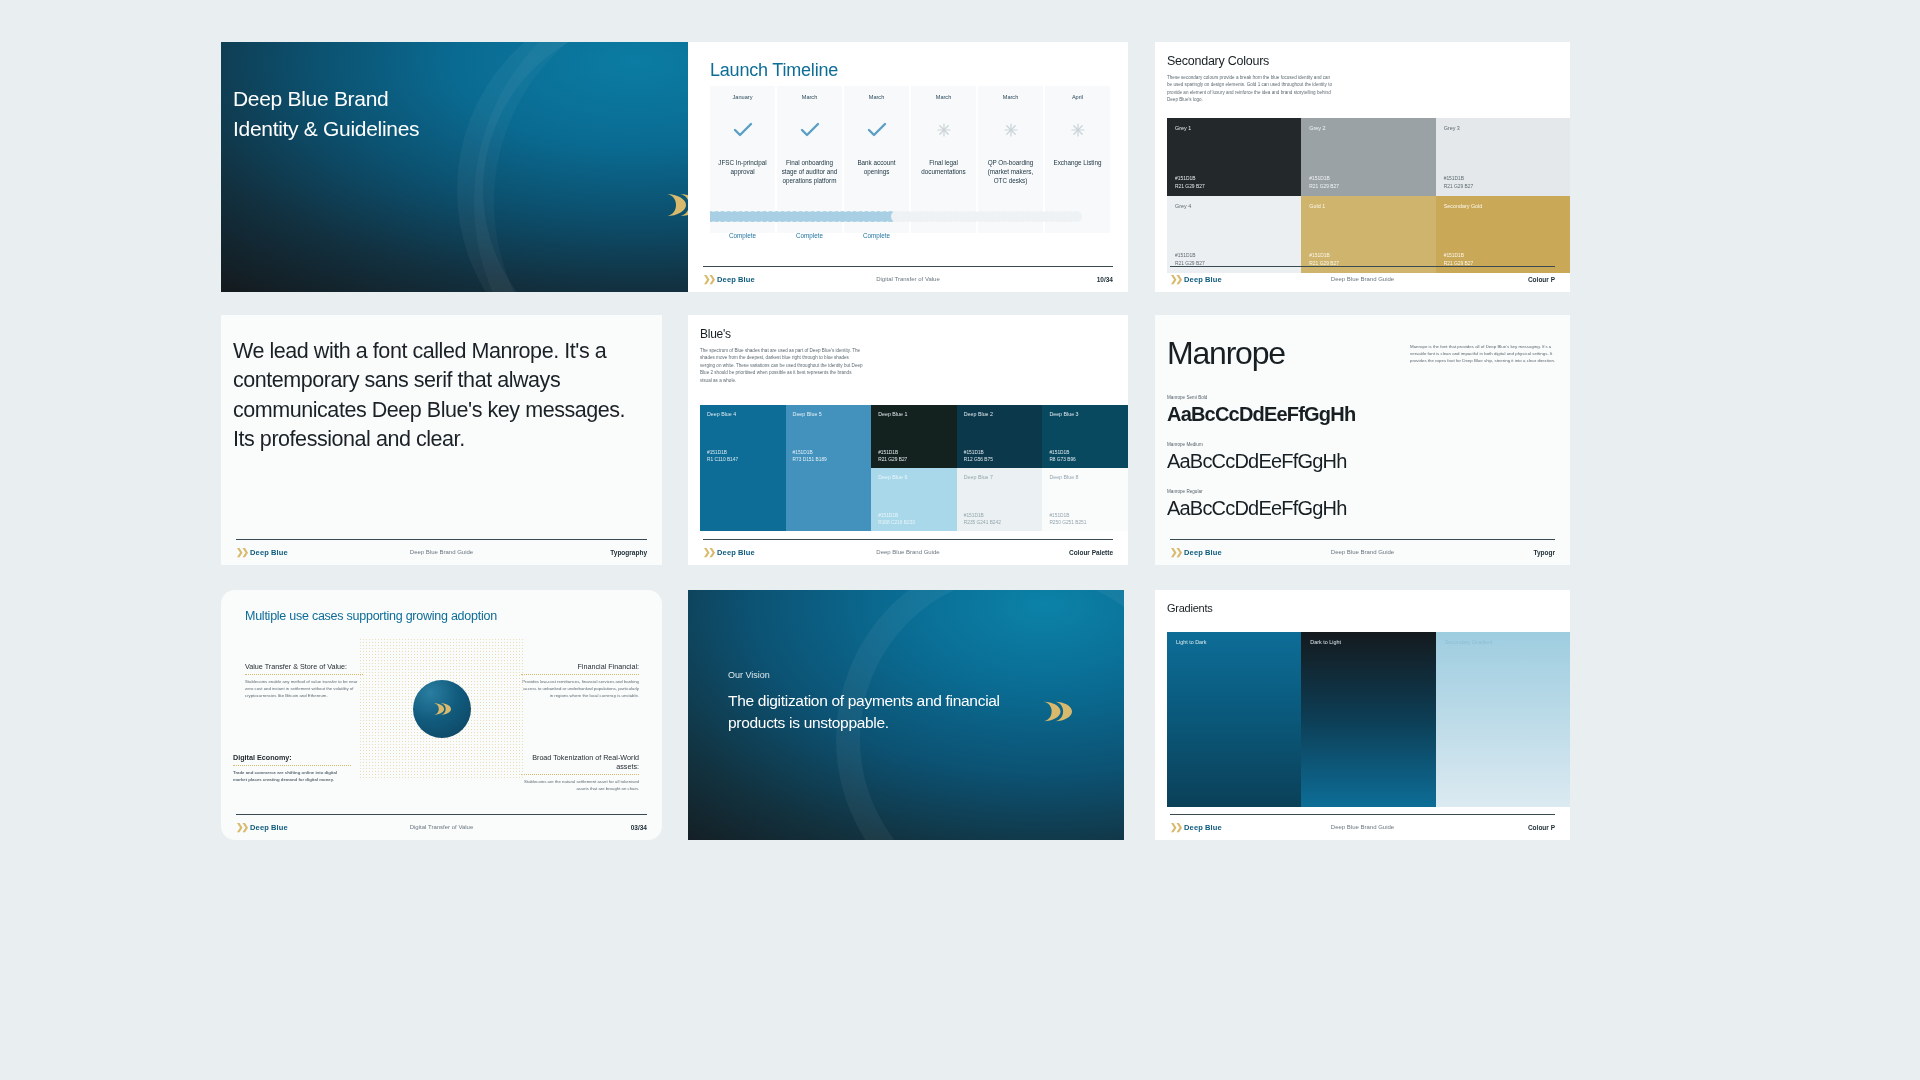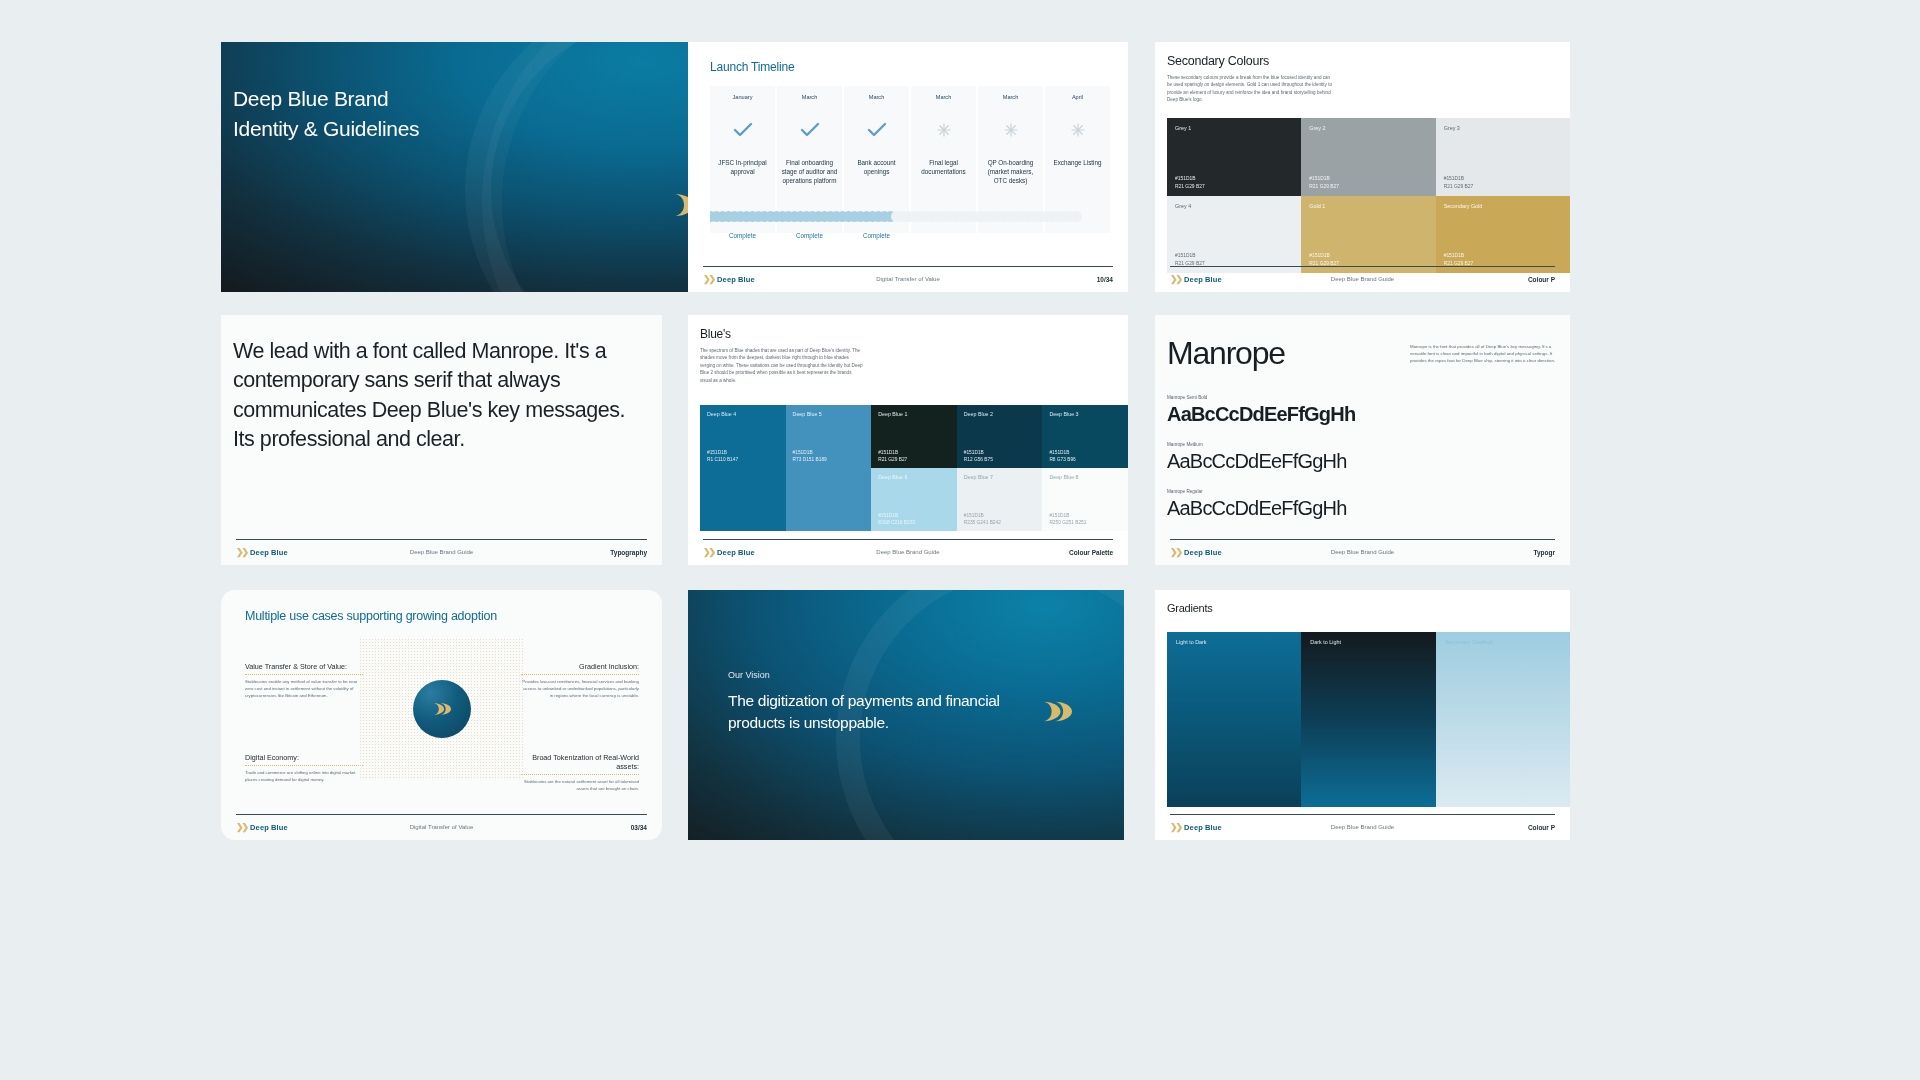--- a/index.html
+++ b/index.html
@@ -17,31 +17,31 @@
   .footer{position:absolute;left:0;right:0;bottom:0;height:26px;display:flex;
           align-items:center;padding:0 15px;box-sizing:border-box;}
   .footer:before{content:"";position:absolute;left:15px;right:15px;top:0;height:1px;background:#3a4a52;}
   .brand{display:flex;align-items:center;gap:3px;font-size:7.5px;font-weight:bold;color:#0d5a7d;letter-spacing:.1px;}
   .brand .mk{color:#d9b96b;font-size:9px;line-height:1;letter-spacing:-2px;}
   .f-center{position:absolute;left:0;right:0;text-align:center;font-size:6px;color:#6b7880;}
   .f-right{margin-left:auto;font-size:6.5px;color:#1a2b33;font-weight:bold;z-index:2;}
 
   
   #s1{left:221px;top:42px;width:533px;height:250px;background:
-      radial-gradient(120% 120% at 78% 8%, #0b7ca3 0%, #0a6b92 28%, #0c4f6d 52%, #12303f 76%, #141a1e 100%); padding-left: 8px;}
+      radial-gradient(120% 120% at 78% 8%, #0b7ca3 0%, #0a6b92 28%, #0c4f6d 52%, #12303f 76%, #141a1e 100%);}
   #s1 .arc1{position:absolute;width:340px;height:340px;border-radius:50%;
       border:26px solid rgba(255,255,255,.045);right:-95px;top:-48px;}
   #s1 .arc2{position:absolute;width:420px;height:420px;border-radius:50%;
       border:20px solid rgba(255,255,255,.035);right:-180px;top:-70px;}
   #s1 h1{position:absolute;left:12px;top:42px;margin:0;color:#fff;font-size:21px;font-weight:500;line-height:1.42;letter-spacing:-.3px;}
   #s1 .logo{position:absolute;right:55px;top:150px;}
 
   
   #s2{left:688px;top:42px;width:440px;height:250px;background:#fff;}
-  #s2 .title{position:absolute;left:22px;top:18px;font-size:12px;color:#0d6d97;font-weight:500;letter-spacing:-.2px;}
+  #s2 .title{position:absolute;left:22px;top:18px;font-size:18px;color:#0d6d97;font-weight:500;letter-spacing:-.2px;}
   .tl{position:absolute;left:22px;top:44px;right:18px;display:flex;gap:2px;}
   .tlcol{flex:1;background:#f7f9fa;display:flex;flex-direction:column;align-items:center;padding:8px 4px 0;min-height:147px;box-sizing:border-box;}
   .tlcol .mon{font-size:5.6px;color:#2b4a5c;margin-bottom:17px;}
   .tlcol .ico{height:26px;display:flex;align-items:center;justify-content:center;margin-bottom:16px;}
   .tlcol .lbl{font-size:6.3px;color:#1b3340;text-align:center;line-height:1.42;}
   .tlbar{position:absolute;left:22px;right:18px;top:168px;height:12px;display:flex;align-items:center;overflow:hidden;}
   .pip{width:11px;height:11px;border-radius:50%;margin-left:-5px;flex:none;}
   .tlstat{position:absolute;left:22px;right:18px;top:190px;display:flex;gap:2px;}
   .tlstat div{flex:1;text-align:center;font-size:6.3px;color:#1e74a0;}
 
@@ -437,25 +437,25 @@
 
   <div class="slide" id="s7">
     <div class="h">Multiple use cases supporting growing adoption</div>
     <div id="uc-wrap">
         <div class="uc" style="left: 24px; top: 72px;">
           <div class="t">Value Transfer &amp; Store of Value:</div>
           <div class="rule"></div>
           <div class="d">Stablecoins enable any method of value transfer to be near zero cost and instant in settlement without the volatility of cryptocurrencies like Bitcoin and Ethereum.</div>
         </div>
         <div class="uc" style="left: 300px; top: 72px; text-align: right;">
-          <div class="t">Gradient Inclusion:</div>
+          <div class="t">Financial Financial:</div>
           <div class="rule"></div>
           <div class="d">Provides low-cost remittances, financial services and banking access to unbanked or underbanked populations, particularly in regions where the local currency is unstable.</div>
         </div>
-        <div class="uc" style="left: 24px; top: 163px;">
+        <div class="uc" style="left: 12px; top: 163px; font-weight: bold;">
           <div class="t">Digital Economy:</div>
           <div class="rule"></div>
           <div class="d">Trade and commerce are shifting online into digital market places creating demand for digital money.</div>
         </div>
         <div class="uc" style="left: 300px; top: 163px; text-align: right;">
           <div class="t">Broad Tokenization of Real-World assets:</div>
           <div class="rule"></div>
           <div class="d">Stablecoins are the natural settlement asset for all tokenised assets that are brought on chain.</div>
         </div>
       </div>

